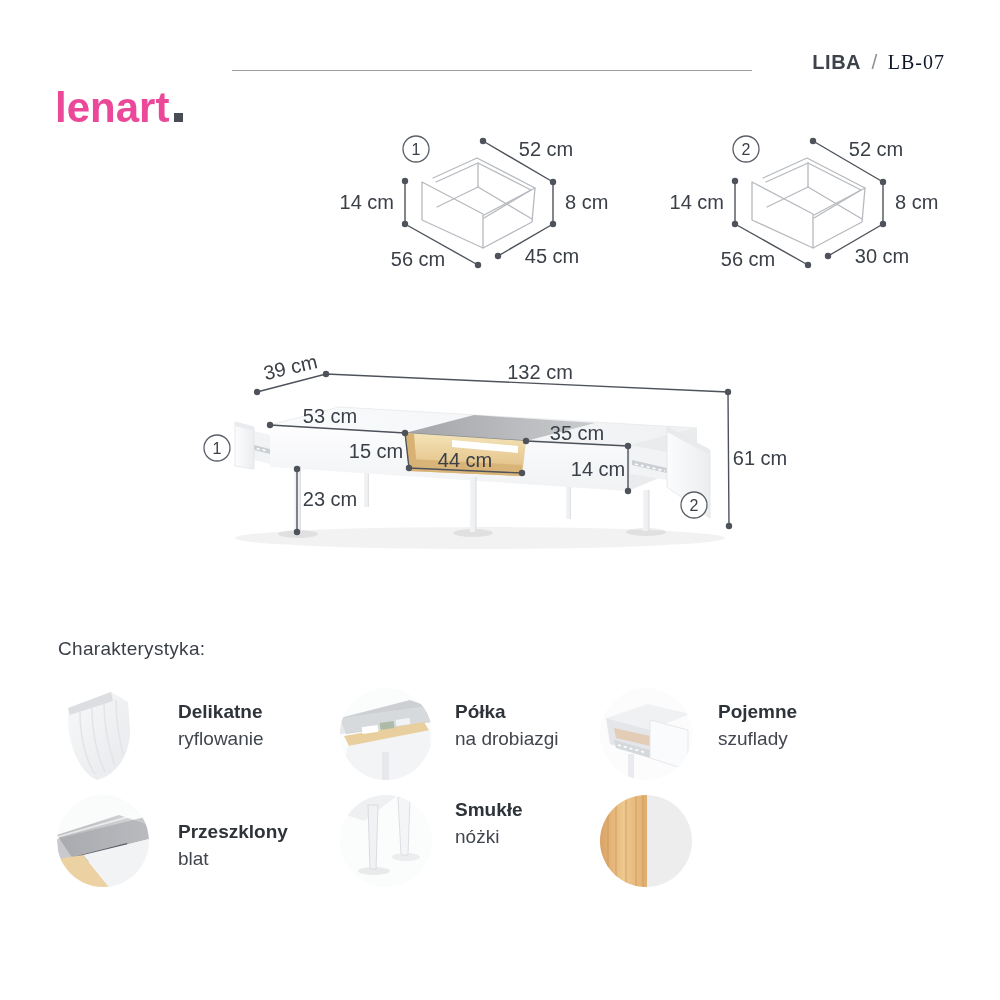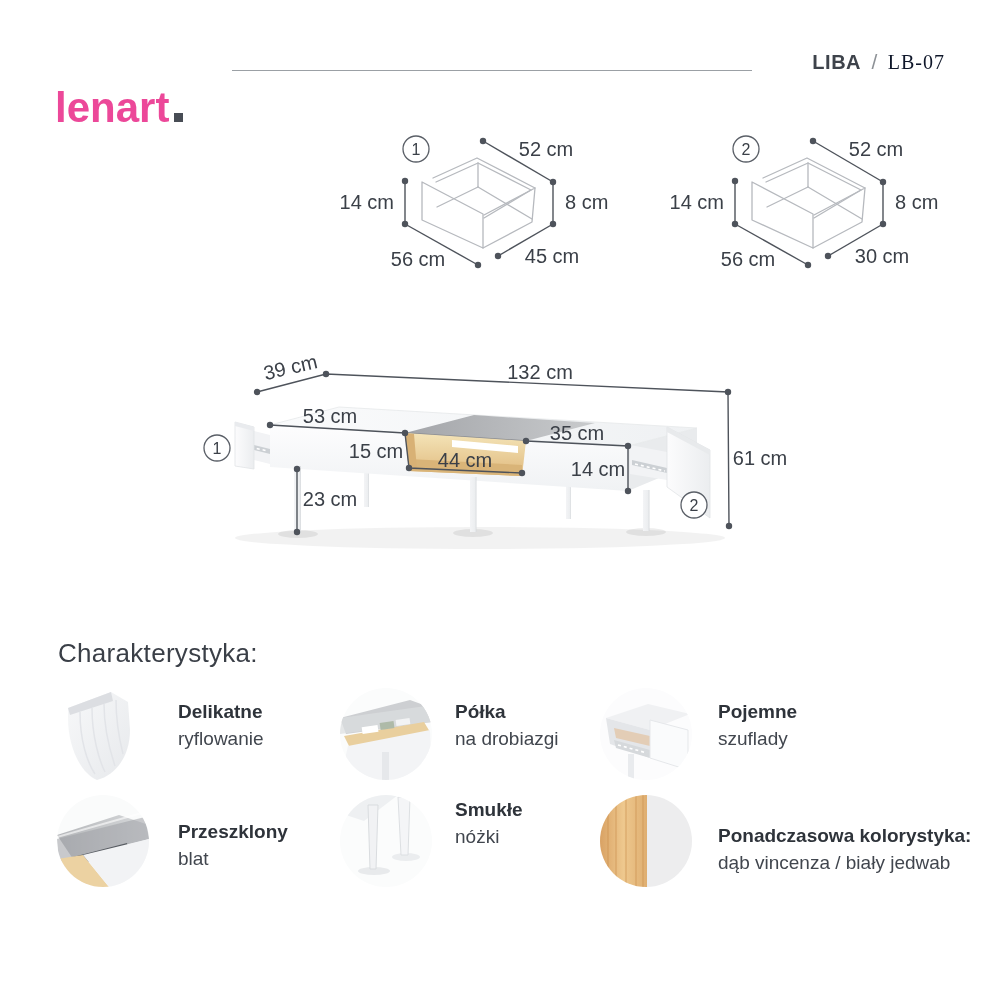--- a/index.html
+++ b/index.html
@@ -23,21 +23,21 @@
   .dimtxt{font-size:20px;fill:#3b4048;}
   .marktxt{font-size:16px;fill:#3b4048;}
   .dline{stroke:var(--dim);stroke-width:1.4;fill:none;}
   .ddot{fill:var(--dim);}
   .box-line{stroke:var(--outline);stroke-width:1.3;fill:none;stroke-linejoin:round;stroke-linecap:round;}
   .mcirc{fill:#fff;stroke:#5a5f67;stroke-width:1.3;}
 
   .svg-abs{position:absolute;}
 
   
-  .char-head{position:absolute;left:58px;top:638px;font-size:26px;color:#3a3f47;font-weight:500;letter-spacing:.3px;}
+  .char-head{position:absolute;left:58px;top:638px;font-size:19px;color:#3a3f47;font-weight:500;letter-spacing:.3px;}
   .feature-text{position:absolute;line-height:27px;font-size:19px;color:#41464e;}
   .feature-text b{display:block;font-size:19px;font-weight:700;color:#2e333a;}
   .icon-abs{position:absolute;}
   .footnote{position:absolute;left:62px;top:933px;font-size:15px;color:#40454d;}
   .footnote sup{font-size:11px;vertical-align:super;margin-right:3px;}
 </style>
 </head>
 <body>
 
 <div class="page">
@@ -342,19 +342,15 @@
     <span>blat</span>
   </div>
   <div class="feature-text" style="left:718px;top:698px">
     <b>Pojemne</b>
     <span>szuflady</span>
   </div>
   <div class="feature-text" style="left:455px;top:796px">
     <b>Smukłe</b>
     <span>nóżki</span>
   </div>
-  <div class="feature-text" style="left:718px;top:822px">
-    <b>Ponadczasowa kolorystyka:</b>
-    <span>dąb vincenza / biały jedwab</span>
-  </div>
 
 
 </div>
 
 </body></html>

